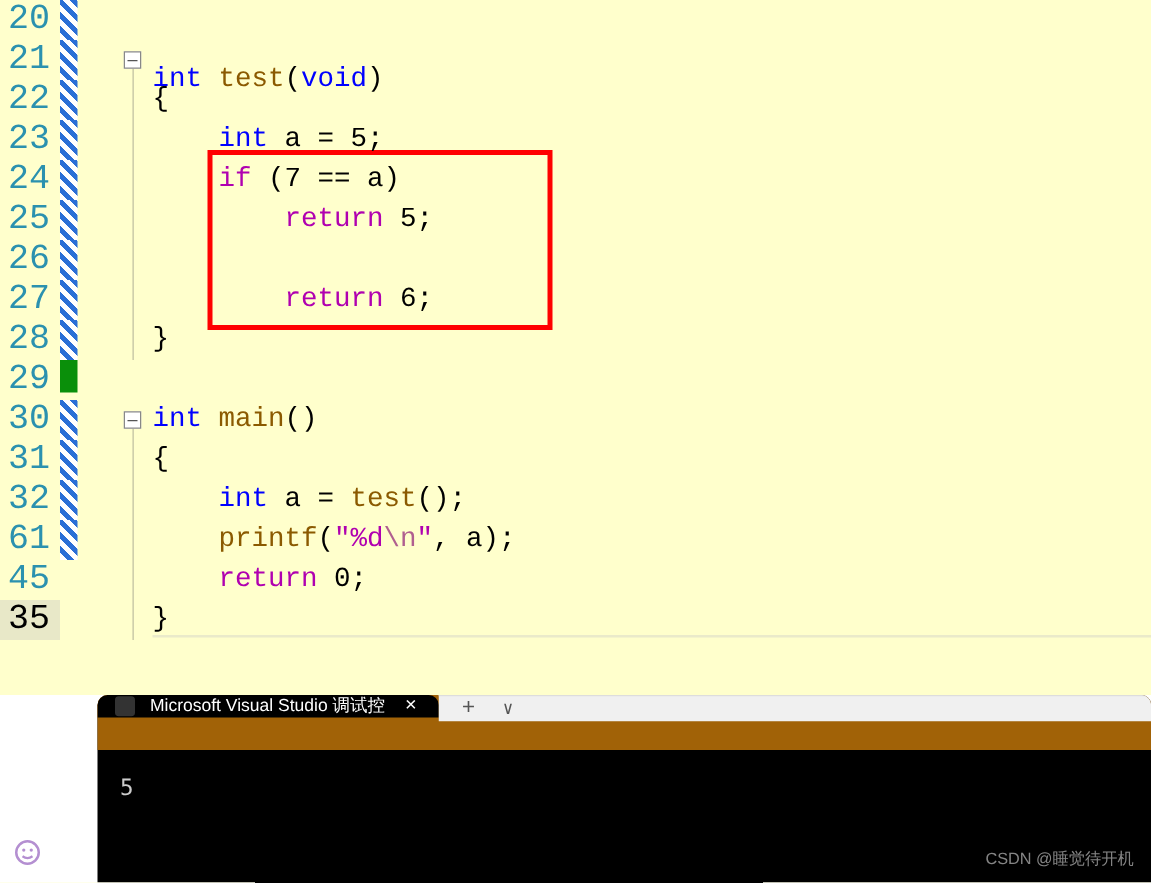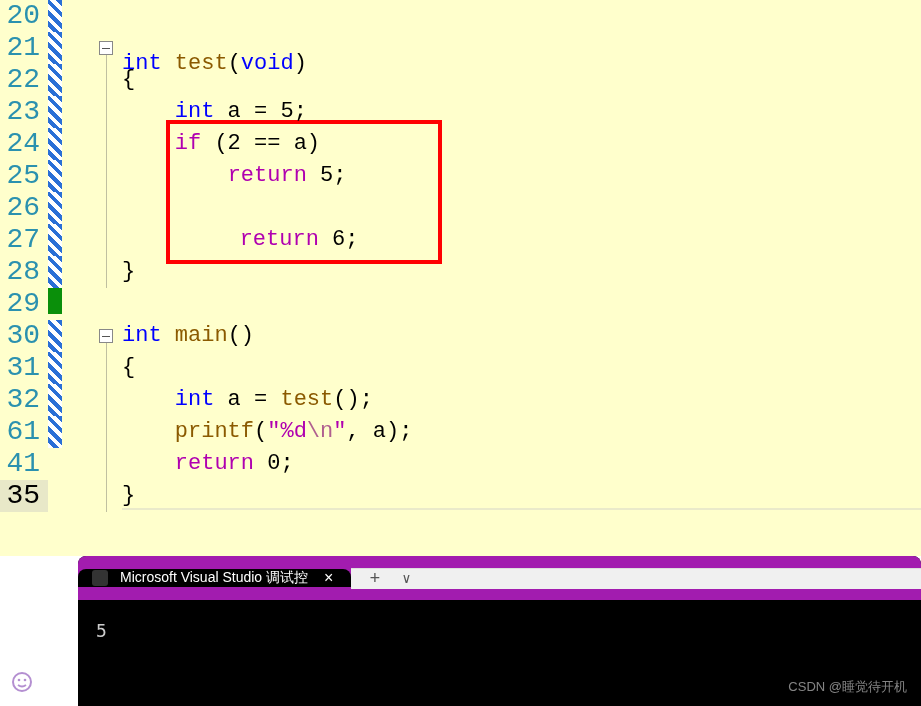--- a/index.html
+++ b/index.html
@@ -23,21 +23,21 @@
   .kw-blue { color:#0000ff; }
   .kw-purple { color:#b000b0; }
   .fn { color:#8b5a00; }
   .str { color:#b000b0; }
   .esc { color:#b05f8f; }
   .txt { color:#000; }
   .highlight-box { position:absolute; border:4px solid #ff0000; pointer-events:none; }
 
   .terminal-area { position:absolute; left:0; right:0; bottom:0; height:150px; background:#fff; }
   .term-window { position:absolute; left:78px; top:0; right:0; bottom:0; background:#000; border-radius:8px 8px 0 0; }
-  .tab-bar { height:44px; background:#a21caf; display:flex; align-items:center; border-radius:8px 8px 0 0; overflow:hidden; }
+  .tab-bar { height:44px; background:#a16207; display:flex; align-items:flex-start; border-radius:8px 8px 0 0; overflow:hidden; }
   .tab-active { background:#000; color:#fff; display:flex; align-items:center; padding:0 14px; gap:12px; font-family:"Segoe UI",sans-serif; font-size:14px; border-radius:8px 8px 0 0; }
   .tab-icon { width:16px; height:16px; background:#333; border-radius:3px; position:relative; }
   .tab-close { color:#fff; font-size:16px; cursor:pointer; padding:0 4px; }
   .tab-inactive-area { flex:1; background:#f0f0f0; display:flex; align-items:center; padding-left:18px; gap:22px; border-top:1px solid #ddd; }
   .tab-plus { color:#555; font-size:18px; cursor:pointer; }
   .tab-chev { color:#555; font-size:14px; cursor:pointer; }
   .term-body { padding:20px 18px; color:#ccc; font-family:"Consolas",monospace; font-size:18px; }
   .watermark { position:absolute; right:14px; bottom:10px; color:rgba(220,220,220,0.6); font-family:"Microsoft YaHei",sans-serif; font-size:13px; }
   .sb-icon { position:absolute; left:10px; bottom:12px; width:24px; height:24px; }
   .sb-icon svg { width:24px; height:24px; }
@@ -55,21 +55,21 @@
       <div class="ln">24</div>
       <div class="ln">25</div>
       <div class="ln">26</div>
       <div class="ln">27</div>
       <div class="ln">28</div>
       <div class="ln">29</div>
       <div class="ln">30</div>
       <div class="ln">31</div>
       <div class="ln">32</div>
       <div class="ln">61</div>
-      <div class="ln">41</div>
+      <div class="ln">45</div>
       <div class="ln cur">35</div>
     </div>
   <div class="marks" id="marks">
       <div class="mark-row">
         <div class="hatch"></div>
       </div>
       <div class="mark-row">
         <div class="hatch"></div>
       </div>
       <div class="mark-row">
@@ -159,23 +159,23 @@
         <div class="vline"></div>
       </div>
     </div>
   <div class="code" id="code">
     <div class="highlight-box" id="hbox" style="top: 120px; height: 144px; left: 44px; width: 276px;"></div>
     <div class="hl-line" id="hlline" style="top: 508px;"></div>
   <div class="code-row" style="position: absolute; left: 0px; right: 0px; top: 0px;"></div>
       <div class="code-row" style="position: absolute; left: 0px; right: 0px; top: 48px;"><span class="kw-blue">int</span><span class="txt"> </span><span class="fn">test</span><span class="txt">(</span><span class="kw-blue">void</span><span class="txt">)</span></div>
       <div class="code-row" style="position: absolute; left: 0px; right: 0px; top: 64px;"><span class="guide"></span><span class="txt">{</span></div>
       <div class="code-row" style="position: absolute; left: 0px; right: 0px; top: 96px;">    <span class="kw-blue">int</span><span class="txt"> a = 5;</span></div>
-      <div class="code-row" style="position: absolute; left: 0px; right: 0px; top: 128px;">    <span class="kw-purple">if</span><span class="txt"> (2 == a)</span></div>
+      <div class="code-row" style="position: absolute; left: 0px; right: 0px; top: 128px;">    <span class="kw-purple">if</span><span class="txt"> (7 == a)</span></div>
       <div class="code-row" style="position: absolute; left: 0px; right: 0px; top: 160px;">        <span class="kw-purple">return</span><span class="txt"> 5;</span></div>
-      <div class="code-row" style="position: absolute; left: 12px; right: 0px; top: 224px;">        <span class="kw-purple">return</span><span class="txt"> 6;</span></div>
+      <div class="code-row" style="position: absolute; left: 0px; right: 0px; top: 224px;">        <span class="kw-purple">return</span><span class="txt"> 6;</span></div>
       <div class="code-row" style="position: absolute; left: 0px; right: 0px; top: 256px;"><span class="guide"></span><span class="txt">}</span></div>
       <div class="code-row" style="position: absolute; left: 0px; right: 0px; top: 288px;"></div>
       <div class="code-row" style="position: absolute; left: 0px; right: 0px; top: 320px;"><span class="kw-blue">int</span><span class="txt"> </span><span class="fn">main</span><span class="txt">()</span></div>
       <div class="code-row" style="position: absolute; left: 0px; right: 0px; top: 352px;"><span class="guide"></span><span class="txt">{</span></div>
       <div class="code-row" style="position: absolute; left: 0px; right: 0px; top: 384px;">    <span class="kw-blue">int</span><span class="txt"> a = </span><span class="fn">test</span><span class="txt">();</span></div>
       <div class="code-row" style="position: absolute; left: 0px; right: 0px; top: 416px;">    <span class="fn">printf</span><span class="txt">(</span><span class="str">"%d</span><span class="esc">\n</span><span class="str">"</span><span class="txt">, a);</span></div>
       <div class="code-row" style="position: absolute; left: 0px; right: 0px; top: 448px;">    <span class="kw-purple">return</span><span class="txt"> 0;</span></div>
       <div class="code-row" style="position: absolute; left: 0px; right: 0px; top: 480px;"><span class="guide"></span><span class="txt">}</span></div>
     </div>
 </div>

